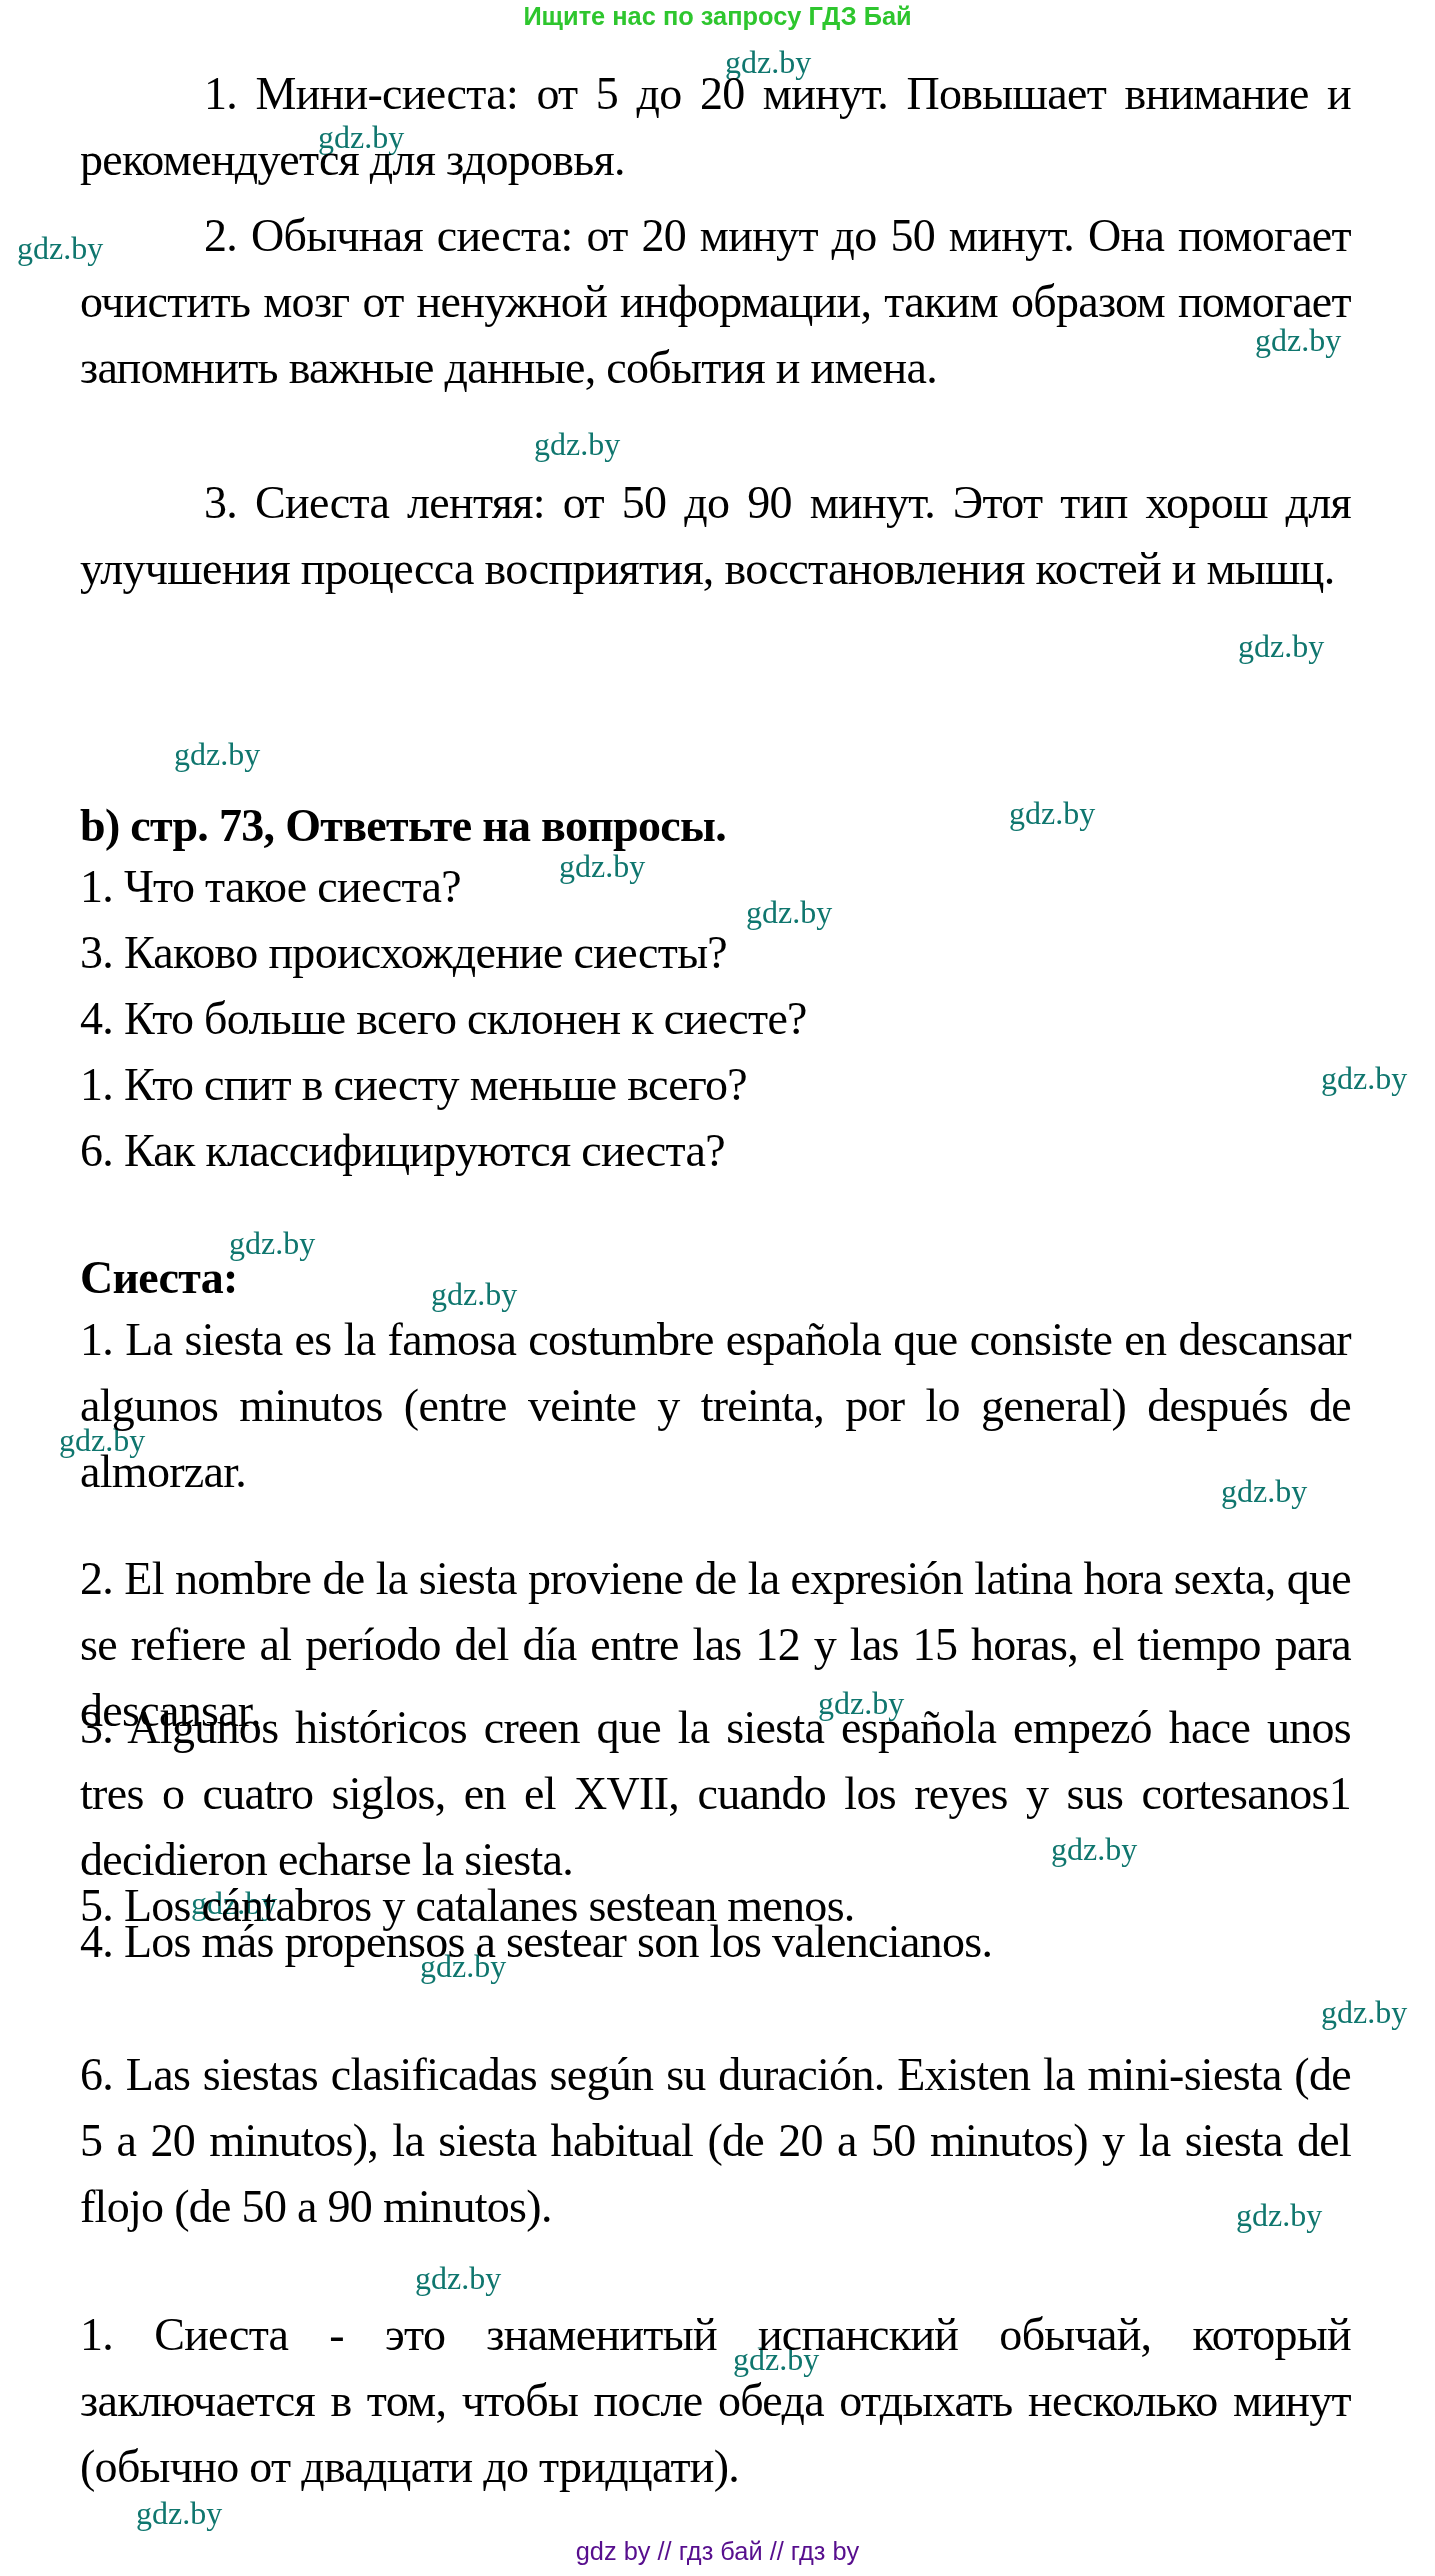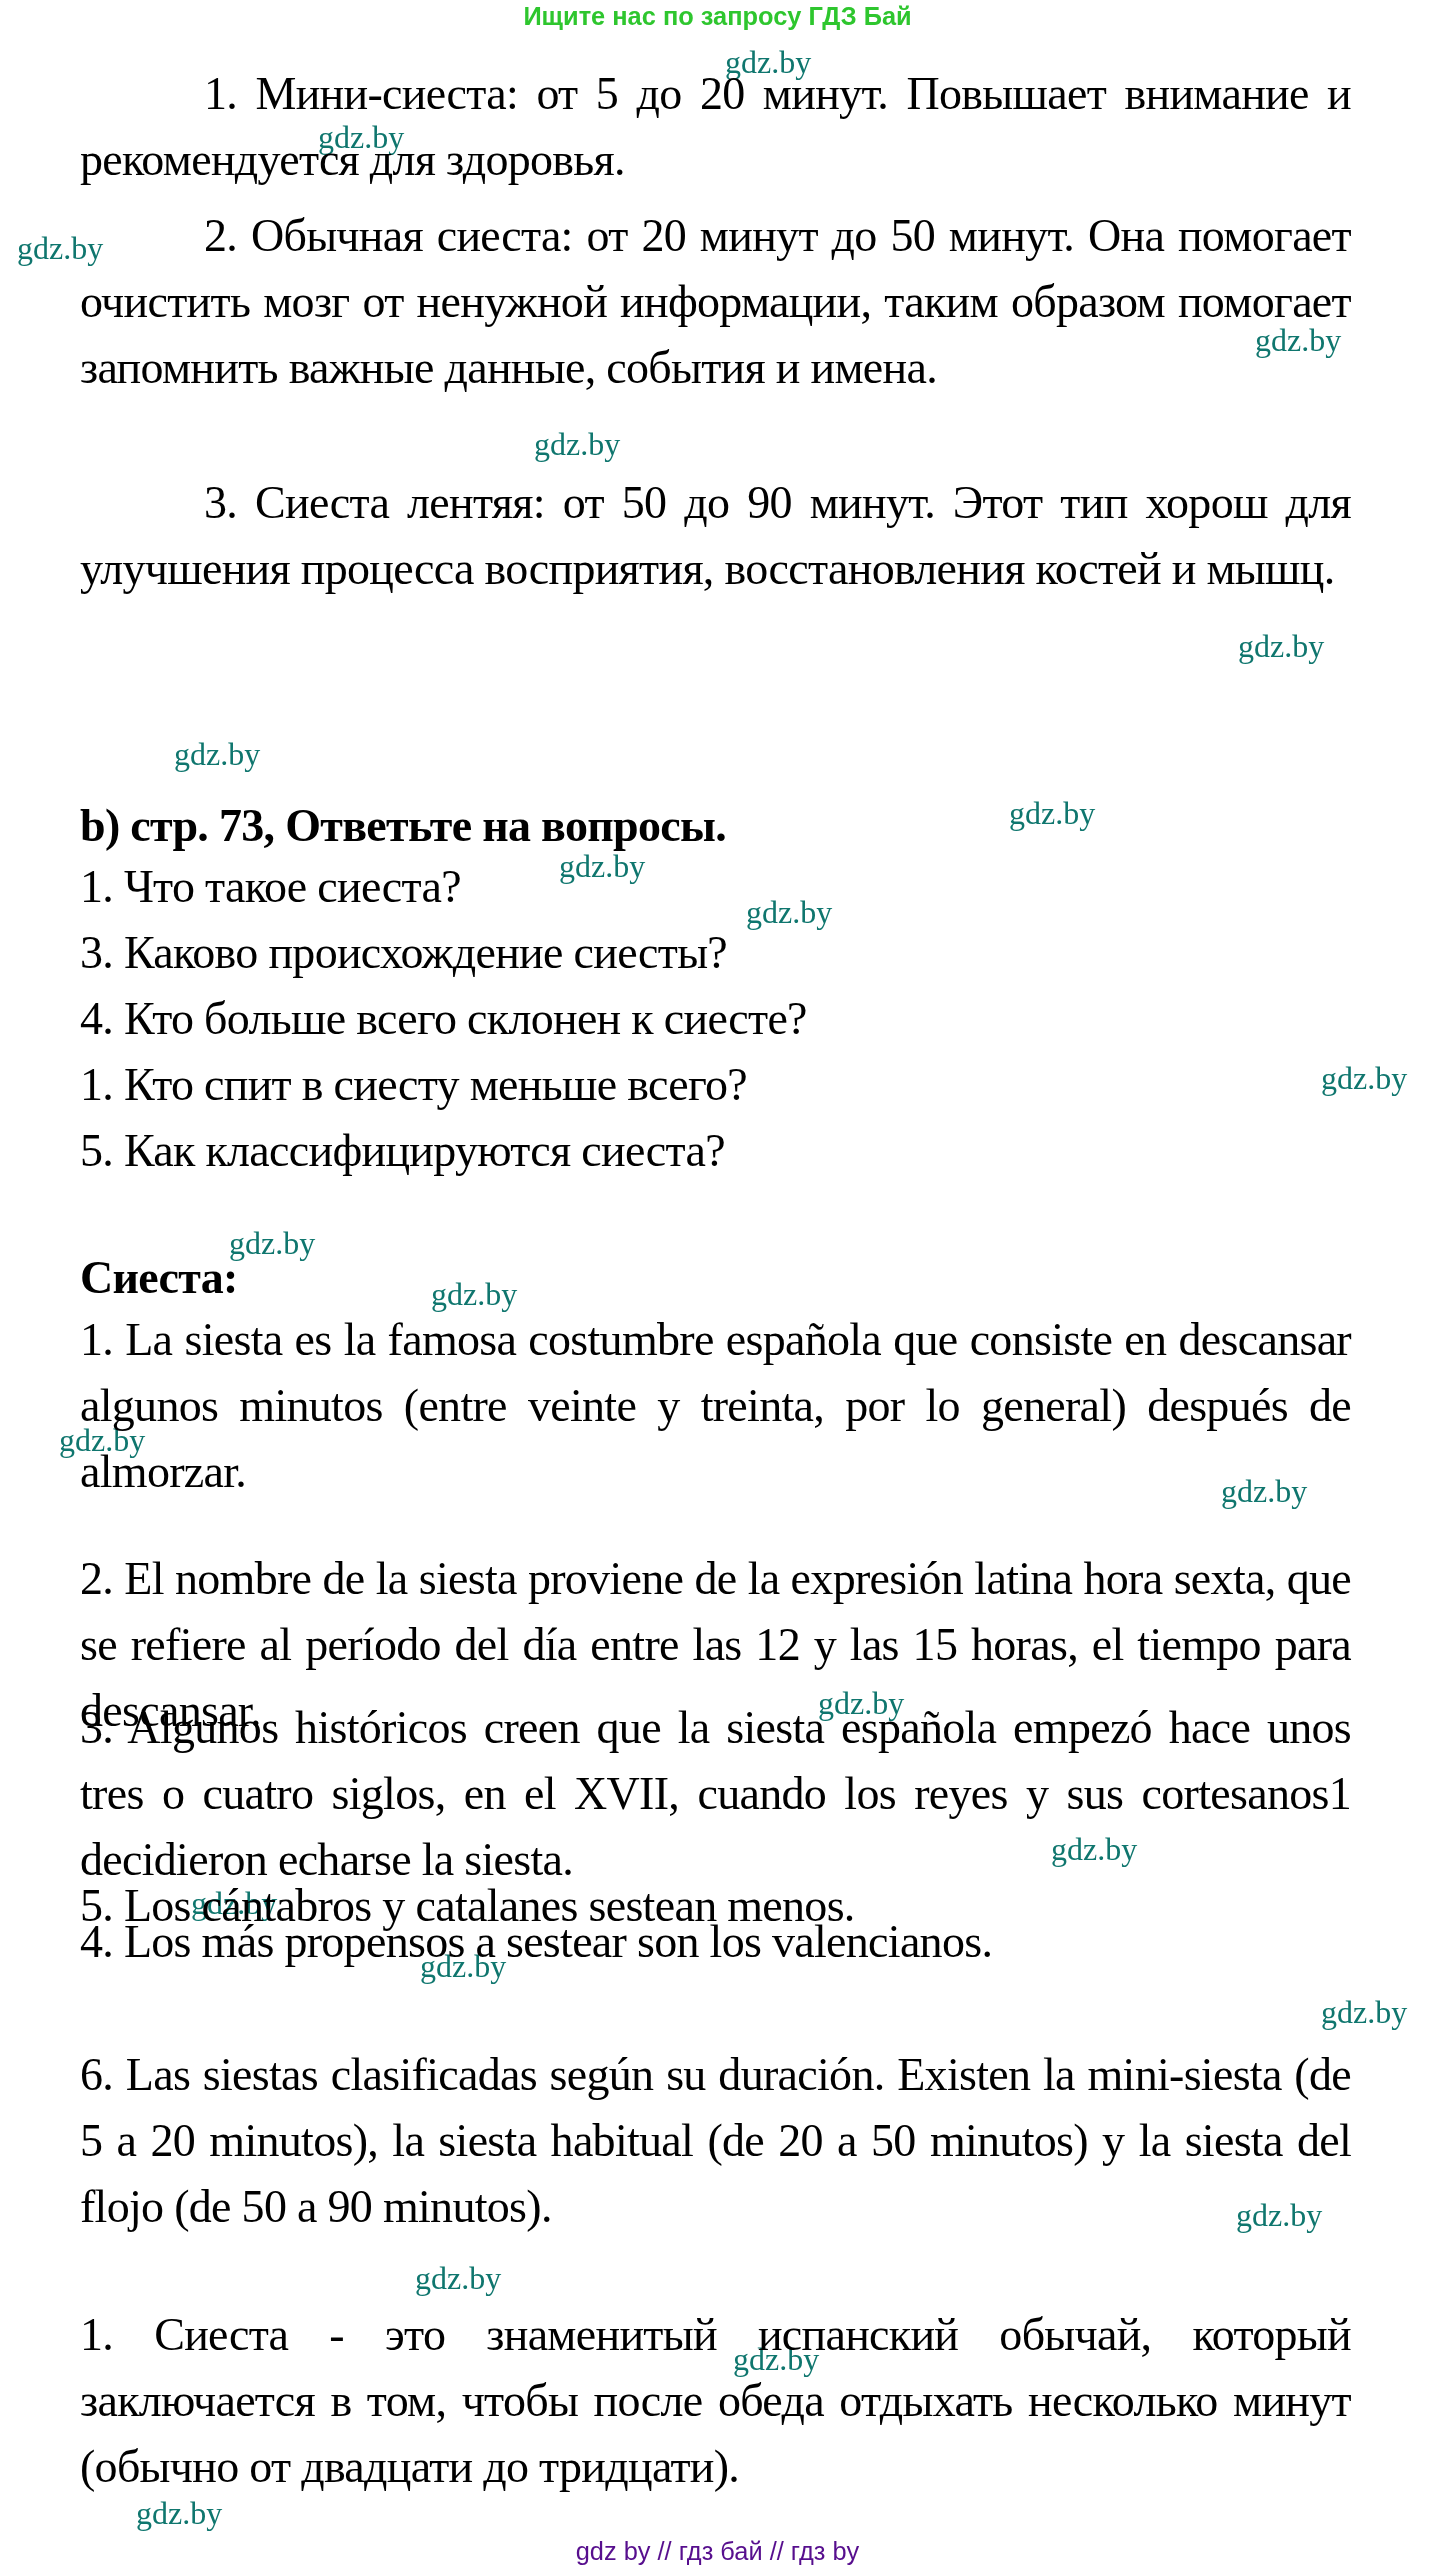--- a/index.html
+++ b/index.html
@@ -127,21 +127,21 @@
   <div class="body-block indent p2">2. Обычная сиеста: от 20 минут до 50 минут. Она помогает очистить мозг от ненужной информации, таким образом помогает запомнить важные данные, события и имена.</div>
   <div class="body-block indent p3">3. Сиеста лентяя: от 50 до 90 минут. Этот тип хорош для улучшения процесса восприятия, восстановления костей и мышц.</div>
 
   <div class="body-block bold hb">b) стр. 73, Ответьте на вопросы.</div>
 
   <div class="body-block q-list ql">
     <div class="q-line">1. Что такое сиеста?</div>
     <div class="q-line">3. Каково происхождение сиесты?</div>
     <div class="q-line">4. Кто больше всего склонен к сиесте?</div>
     <div class="q-line">1. Кто спит в сиесту меньше всего?</div>
-    <div class="q-line">5. Как классифицируются сиеста?</div>
+    <div class="q-line">6. Как классифицируются сиеста?</div>
   </div>
 
   <div class="body-block bold ha">Сиеста:</div>
 
   <div class="body-block a1">1. La siesta es la famosa costumbre española que consiste en descansar algunos minutos (entre veinte y treinta, por lo general) después de almorzar.</div>
   <div class="body-block a2">2. El nombre de la siesta proviene de la expresión latina hora sexta, que se refiere al período del día entre las 12 y las 15 horas, el tiempo para descansar.</div>
   <div class="body-block a3">3. Algunos históricos creen que la siesta española empezó hace unos tres o cuatro siglos, en el XVII, cuando los reyes y sus cortesanos1 decidieron echarse la siesta.</div>
   <div class="body-block a4">4. Los más propensos a sestear son los valencianos.</div>
   <div class="body-block a5">5. Los cántabros y catalanes sestean menos.</div>
   <div class="body-block a6">6. Las siestas clasificadas según su duración. Existen la mini-siesta (de 5 a 20 minutos), la siesta habitual (de 20 a 50 minutos) y la siesta del flojo (de 50 a 90 minutos).</div>

